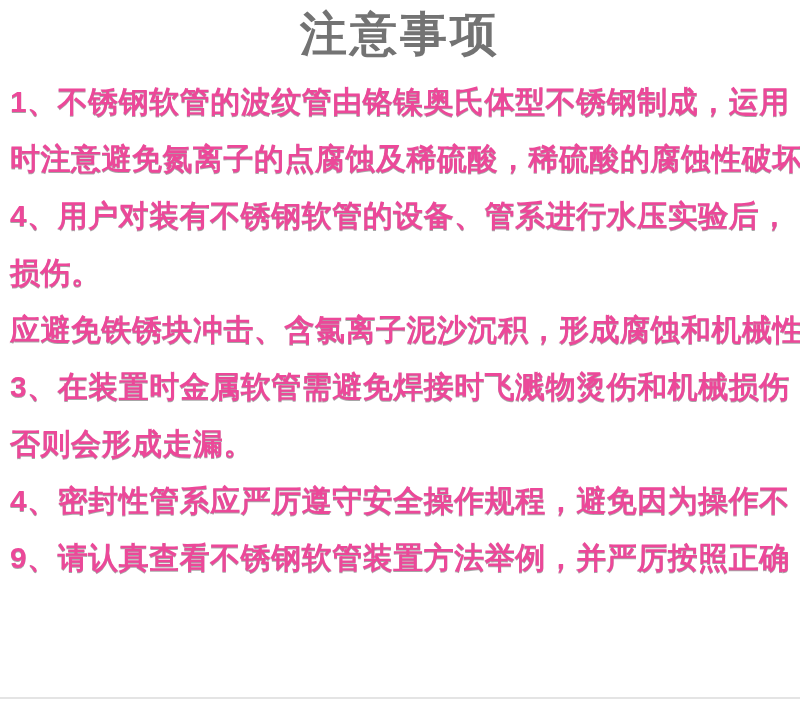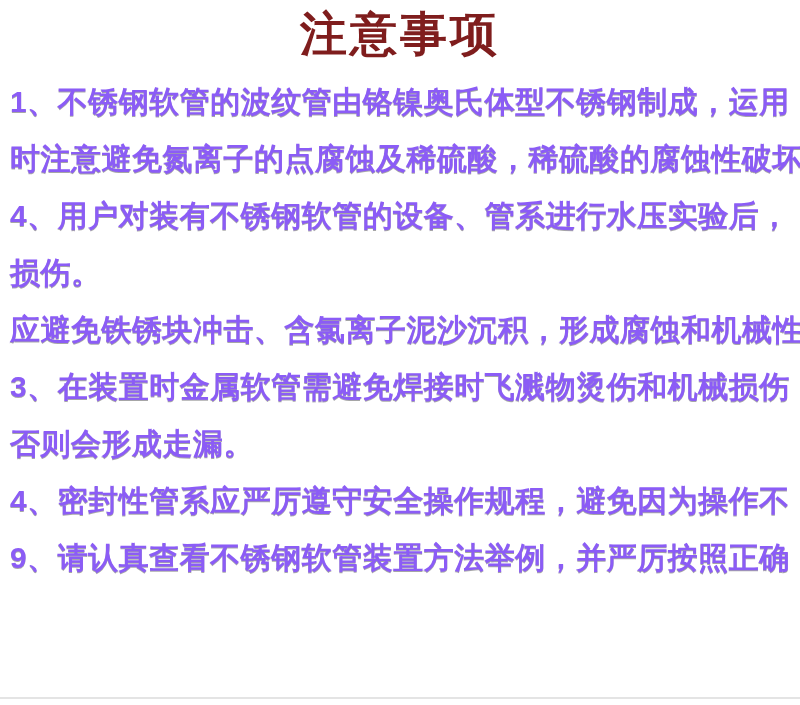--- a/index.html
+++ b/index.html
@@ -15,31 +15,31 @@
     font-family: "Liberation Sans", sans-serif;
   }
   .notice-title {
     margin: 0;
     padding-top: 5px;
     height: 62px;
     text-align: center;
     font-size: 47px;
     line-height: 58px;
     font-weight: 900;
-    color: #7f1d1d;
+    color: #737373;
     letter-spacing: 3px;
   }
   .notice-content {
     padding: 6px 6px 0 10px;
   }
   .notice-line {
     font-size: 30px;
     line-height: 57px;
     font-weight: 700;
-    color: #8b5cf6;
+    color: #ec4899;
     letter-spacing: 0.5px;
     white-space: nowrap;
     text-shadow: 0 1px 0 rgba(0,0,0,0.35);
   }
   .bottom-divider {
     position: absolute;
     left: 0;
     right: 0;
     bottom: 6px;
     height: 2px;

